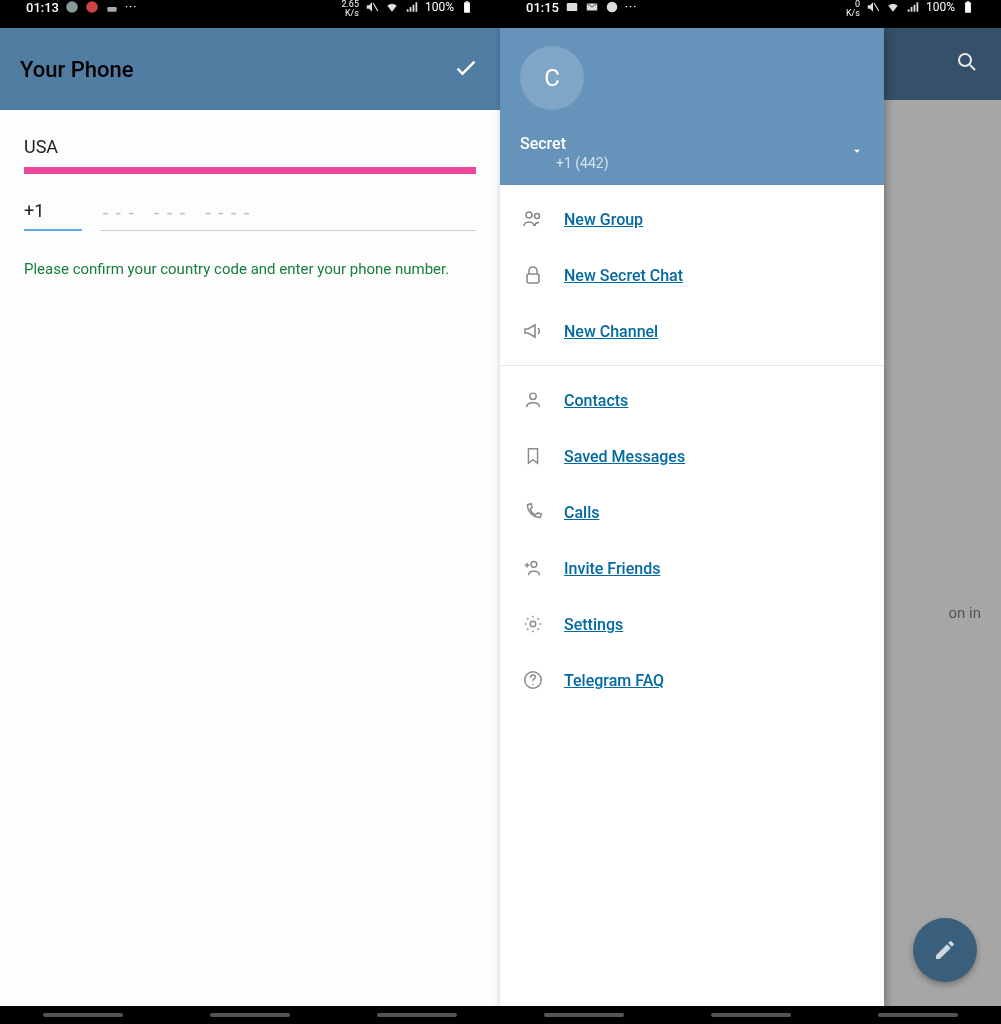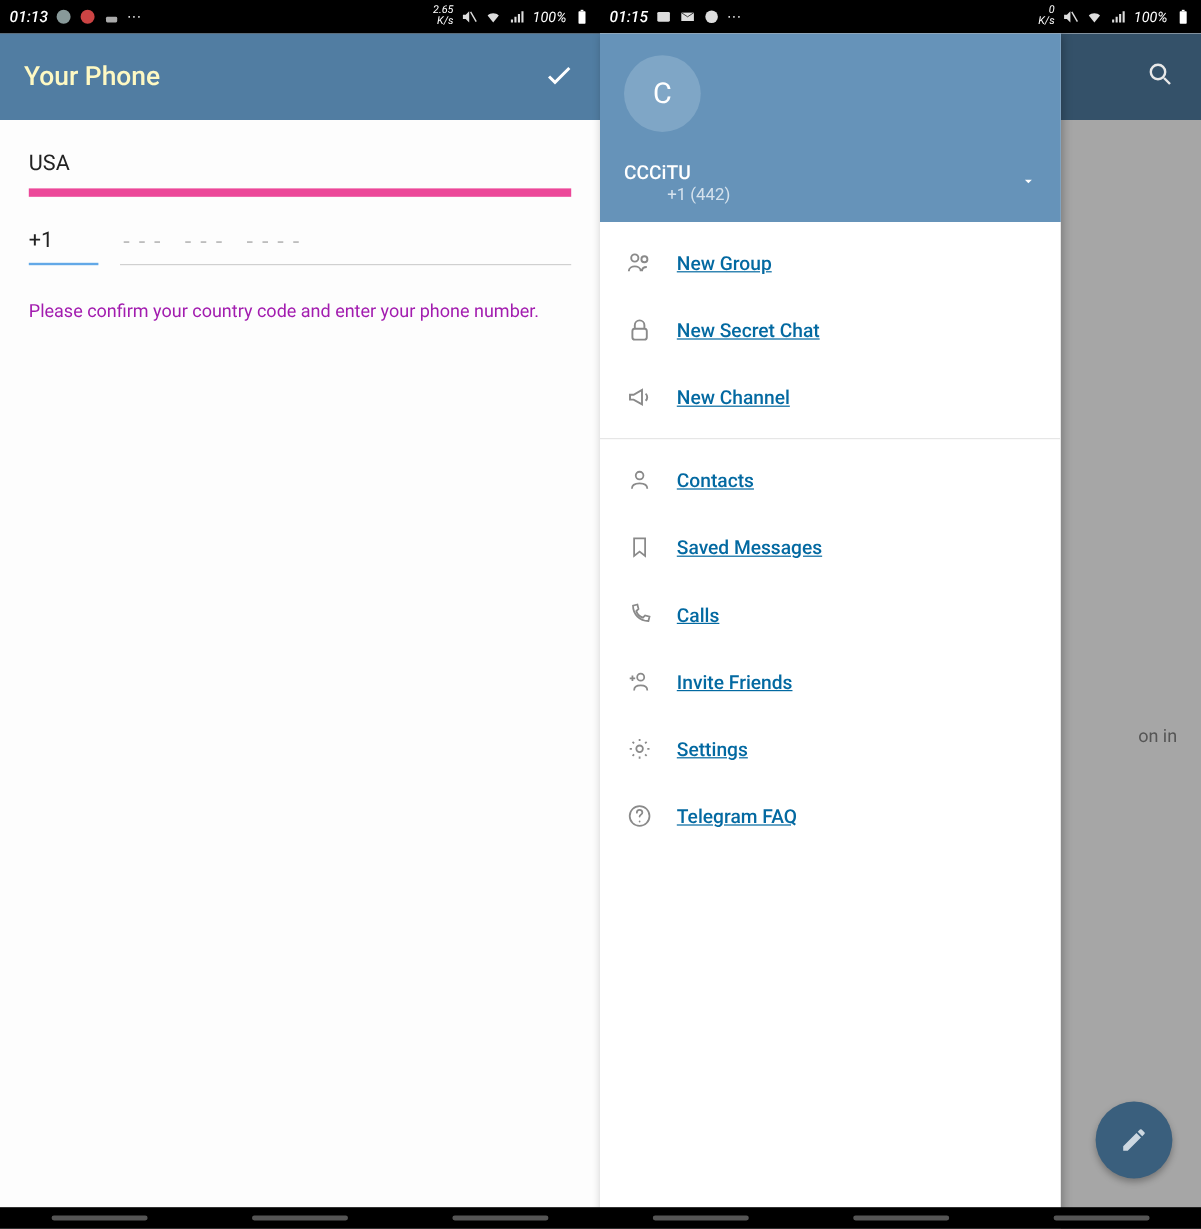--- a/index.html
+++ b/index.html
@@ -20,39 +20,38 @@
     flex-direction: column;
   }
   .screen.right { width: 501px; }
 
   
   .status-bar {
     height: 28px;
     background: #000;
     color: #fff;
     display: flex;
-    align-items: center;
-    padding: 0 8px;
+    align-items: flex-start;
+    padding: 0 26px;
     font-size: 12px;
     gap: 6px;
-    font-style: italic;
   }
   .status-bar .time { font-size: 13px; font-weight: 500; }
   .status-bar .dots { letter-spacing: 1px; }
   .status-bar .spacer { flex: 1; }
   .status-bar .speed { font-size: 9px; line-height:1; text-align:right; }
   .status-bar .battery { font-size: 12px; }
   .status-bar svg { fill:#fff; }
   .status-bar .ico { width:14px; height:14px; display:inline-block; }
 
   
   .header-left {
     background: #517da2;
-    color: #fef9c3;
-    height: 72px;
+    color: #000000;
+    height: 82px;
     display: flex;
     align-items: center;
     padding: 0 20px;
     justify-content: space-between;
     box-shadow: 0 2px 4px rgba(0,0,0,0.2);
   }
   .header-left h1 { font-size: 22px; font-weight: 500; }
   .check-icon { color:#fff; }
 
   .form-area {
@@ -83,21 +82,21 @@
     font-size: 18px;
     color:#bbb;
     border-bottom: 1px solid #d0d0d0;
     padding: 4px 0 8px 0;
     letter-spacing: 2px;
     font-family: monospace;
   }
   .hint {
     margin-top: 28px;
     font-size: 15px;
-    color: #a21caf;
+    color: #15803d;
     line-height: 1.45;
   }
 
   
   .navbar {
     position:absolute;
     bottom:0; left:0; right:0;
     height: 18px;
     background:#000;
     display:flex;
@@ -353,21 +352,21 @@
       <svg width="24" height="24" viewBox="0 0 24 24">
           <path d="M3 17.25V21h3.75L17.8 9.94l-3.75-3.75L3 17.25zM20.7 7.04c.39-.39.39-1.02 0-1.41l-2.34-2.34a1 1 0 0 0-1.41 0l-1.83 1.83 3.75 3.75 1.83-1.83z" fill="#cdd8e1"></path>
         </svg>
     </div>
 
     <div class="drawer">
       <div class="drawer-header">
         <div class="avatar">C</div>
         <div class="acct-row">
           <div>
-            <div class="acct-name">CCCiTU</div>
+            <div class="acct-name">Secret</div>
             <div class="acct-phone">+1 (442)</div>
           </div>
           <span class="expand">
             <svg width="14" height="14" viewBox="0 0 24 24">
                 <path d="M7 10l5 5 5-5z" fill="#fff"></path>
               </svg>
           </span>
         </div>
       </div>
 

